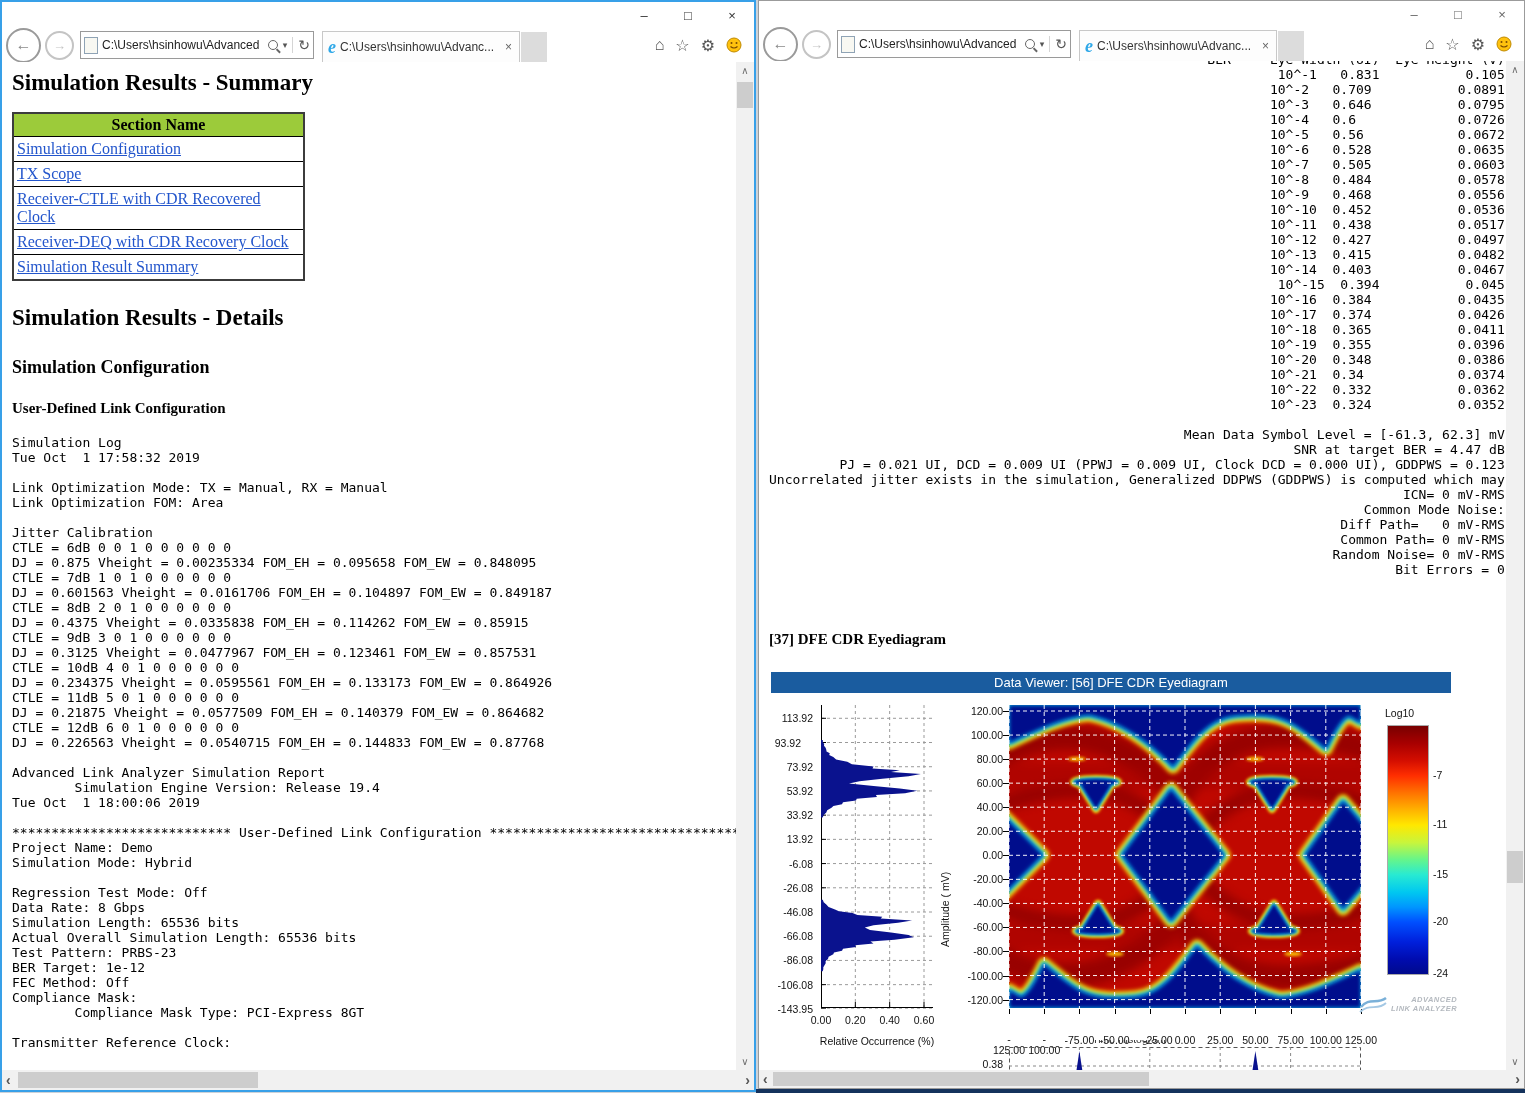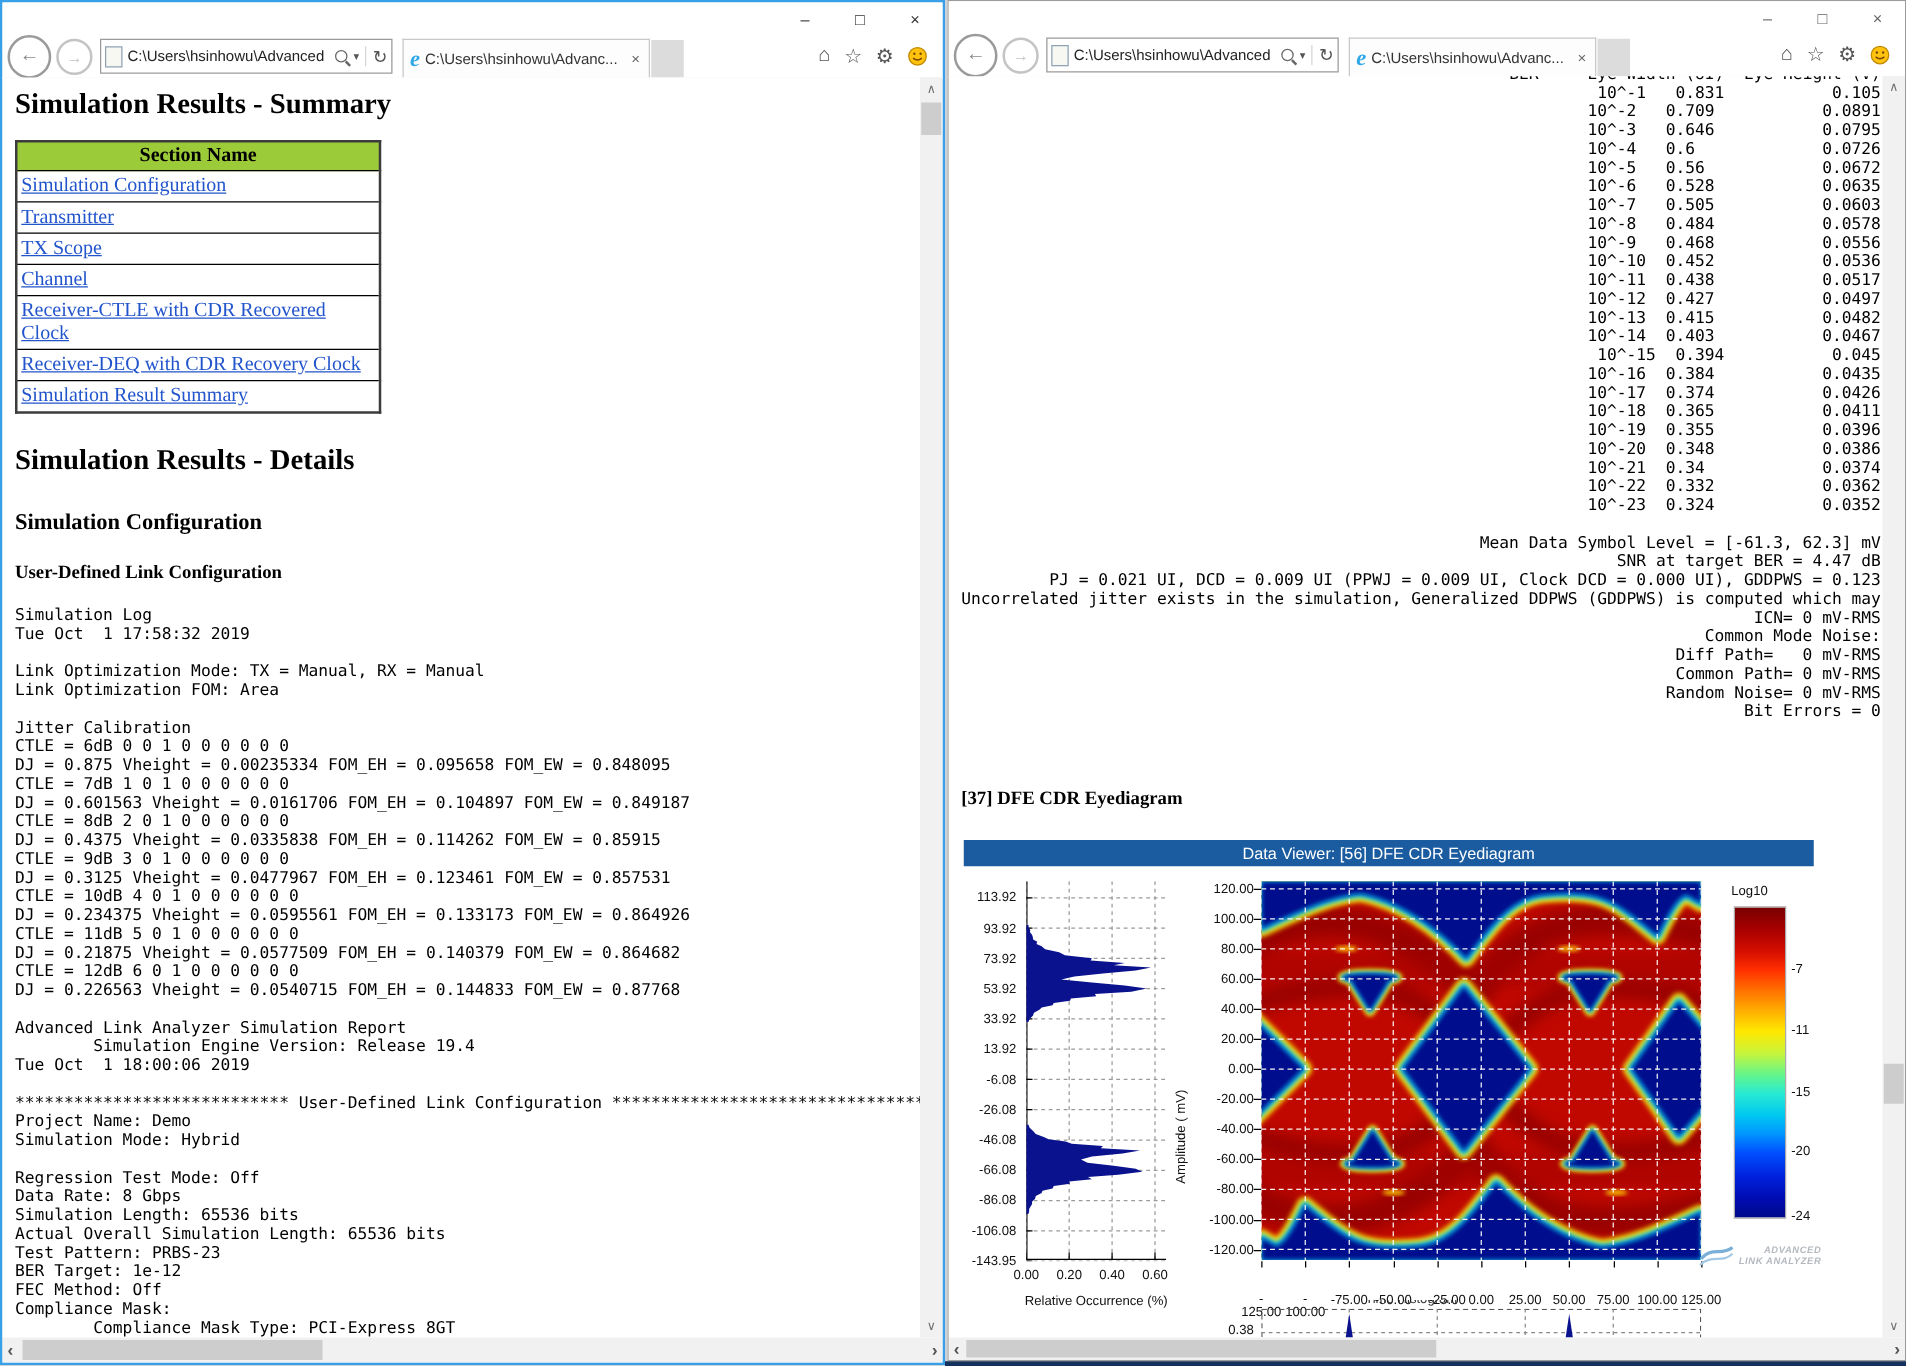--- a/index.html
+++ b/index.html
@@ -140,27 +140,21 @@
       <thead>
           <tr>
             <th>Section Name</th>
           </tr>
         </thead>
       <tbody>
           <tr>
             <td><a href="#">Simulation Configuration</a></td>
           </tr>
           <tr>
-            <td><a href="#">Transmitter</a></td>
-          </tr>
-          <tr>
             <td><a href="#">TX Scope</a></td>
-          </tr>
-          <tr>
-            <td><a href="#">Channel</a></td>
           </tr>
           <tr>
             <td><a href="#">Receiver-CTLE with CDR Recovered Clock</a></td>
           </tr>
           <tr>
             <td><a href="#">Receiver-DEQ with CDR Recovery Clock</a></td>
           </tr>
           <tr>
             <td><a href="#">Simulation Result Summary</a></td>
           </tr>
@@ -296,21 +290,21 @@
                 Common Path= 0 mV-RMS
         Random Noise= 0 mV-RMS
         Bit Errors = 0</pre>
     <h3 class="eyehead">[37] DFE CDR Eyediagram</h3>
     <div class="banner">Data Viewer: [56] DFE CDR Eyediagram</div>
 
     <div class="eyefig">
 
       <div class="abs" id="amp-ylabels">
           <div class="tick-label" style="top: 7.29349px; right: 4px;">113.92</div>
-          <div class="tick-label" style="top: 31.5075px; right: 4px;">93.92</div>
+          <div class="tick-label" style="top: 31.5075px; right: 16px;">93.92</div>
           <div class="tick-label" style="top: 55.7215px; right: 4px;">73.92</div>
           <div class="tick-label" style="top: 79.9355px; right: 4px;">53.92</div>
           <div class="tick-label" style="top: 104.149px; right: 4px;">33.92</div>
           <div class="tick-label" style="top: 128.363px; right: 4px;">13.92</div>
           <div class="tick-label" style="top: 152.577px; right: 4px;">-6.08</div>
           <div class="tick-label" style="top: 176.791px; right: 4px;">-26.08</div>
           <div class="tick-label" style="top: 201.005px; right: 4px;">-46.08</div>
           <div class="tick-label" style="top: 225.219px; right: 4px;">-66.08</div>
           <div class="tick-label" style="top: 249.433px; right: 4px;">-86.08</div>
           <div class="tick-label" style="top: 273.647px; right: 4px;">-106.08</div>

